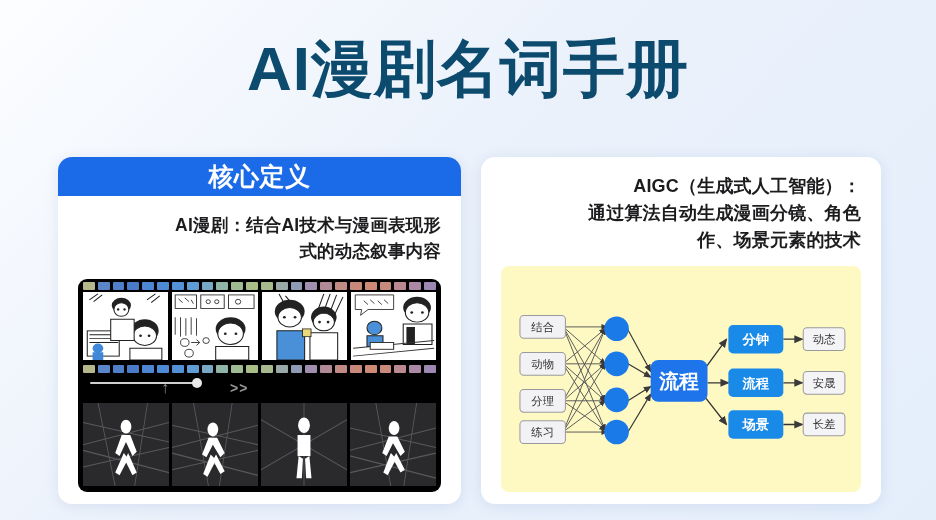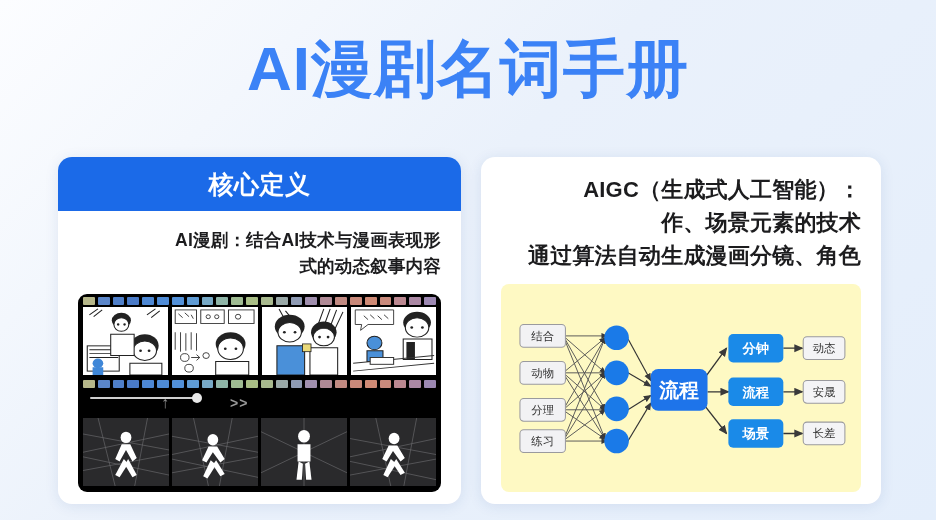--- a/index.html
+++ b/index.html
@@ -12,41 +12,41 @@
   .page { position: relative; width: 936px; height: 520px; }
 
   
   .title {
     position: absolute;
     left: 0; right: 0; top: 34px;
     text-align: center;
     font-size: 62px;
     font-weight: 700;
     letter-spacing: 1px;
-    color: #3b82f6;
+    color: #0c4a6e;
     line-height: 1.12;
   }
 
   
   .card {
     position: absolute;
     top: 157px;
     height: 347px;
     background: #ffffff;
     border-radius: 14px;
     box-shadow: 0 2px 14px rgba(30,70,140,.10);
     overflow: hidden;
     display: flex;
     flex-direction: column;
   }
   .card-left  { left: 58px;  width: 403px; }
   .card-right { left: 481px; width: 400px; }
 
   .card-header {
-    height: 54px;
+    height: 39px;
     background: #1b6ae8;
     color: #ffffff;
     display: flex;
     align-items: center;
     justify-content: center;
     font-size: 25px;
     font-weight: 700;
     letter-spacing: .5px;
     flex: none;
   }
@@ -57,21 +57,21 @@
     flex-direction: column;
     text-align: right;
   }
   .body-text {
     font-size: 17.5px;
     font-weight: 700;
     color: #1c1c1e;
     line-height: 1.50;
     letter-spacing: .2px;
   }
-  .body-text.small { font-size: 22px; }
+  .body-text.small { font-size: 18px; }
 
   
   .film-wrap {
     margin-top: 14px;
     background: #000000;
     border-radius: 9px;
     padding: 0;
     flex: 1;
     display: flex;
     flex-direction: column;
@@ -386,22 +386,22 @@
           </div>
         </div>
       </div>
     </div>
   </div>
 
   <div class="card card-right">
     <div class="card-body">
       <div class="body-text small">
         <div>AIGC（生成式人工智能）：</div>
+        <div>通过算法自动生成漫画分镜、角色</div>
         <div>作、场景元素的技术</div>
-        <div>通过算法自动生成漫画分镜、角色</div>
       </div>
 
       <div class="diagram">
         <svg viewBox="0 0 380 160" preserveAspectRatio="xMidYMid meet">
           <defs>
             <marker id="ah" markerWidth="7" markerHeight="7" refX="6" refY="3" orient="auto">
               <path d="M0,0 L7,3 L0,6 z" fill="#3a3a3a"></path>
             </marker>
           </defs>
 

